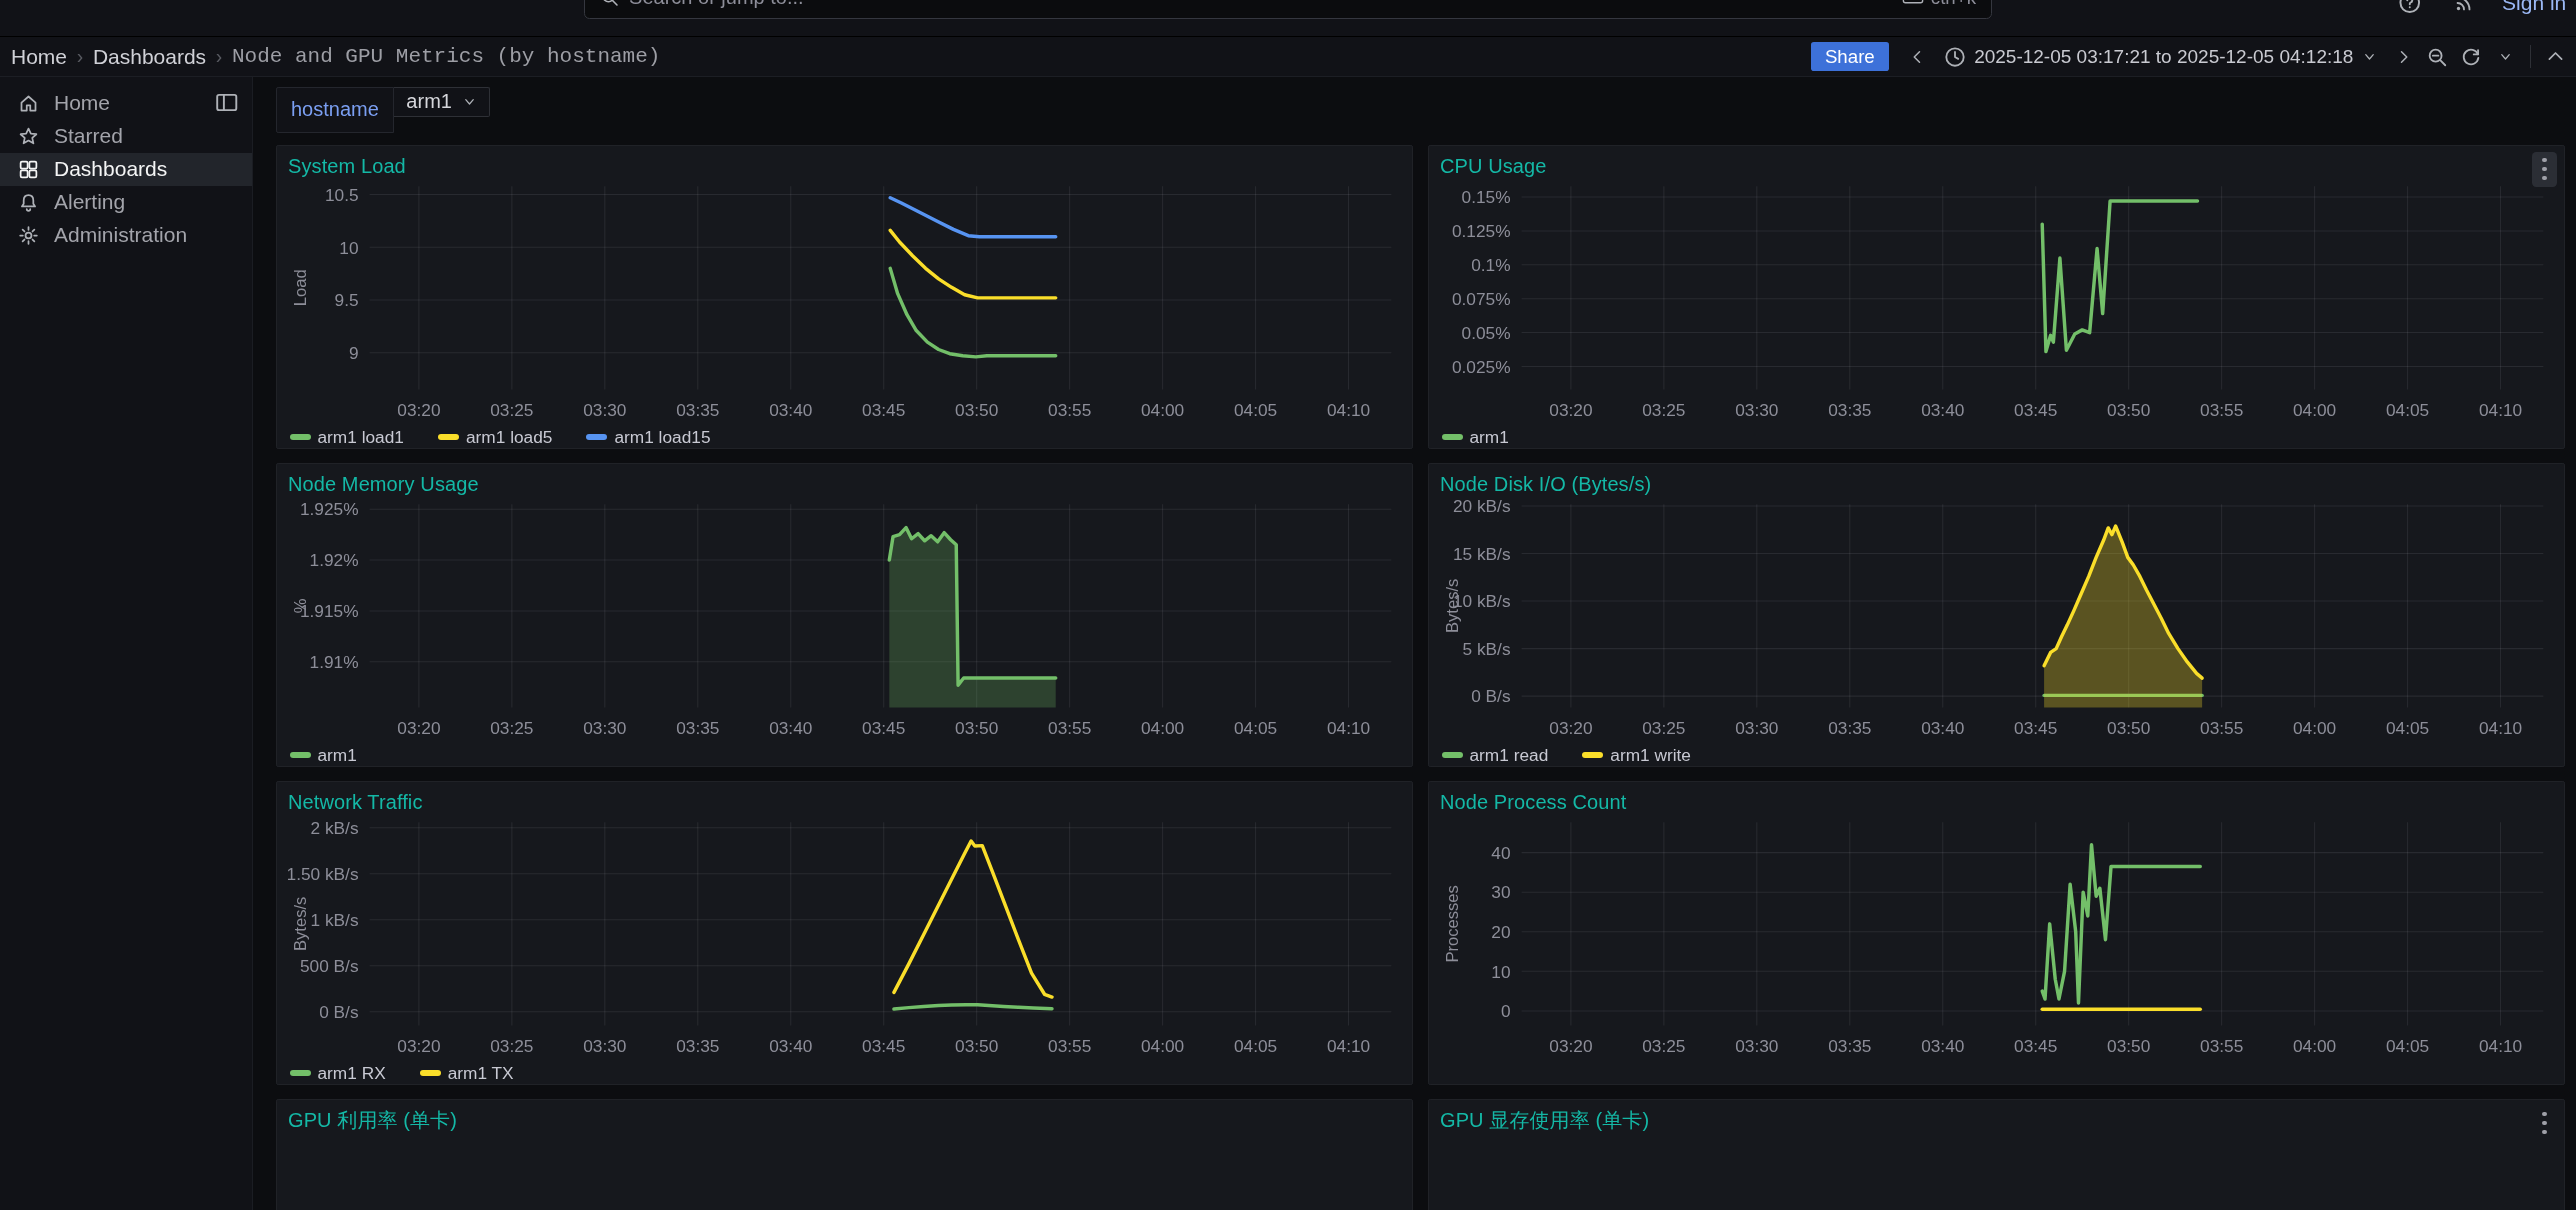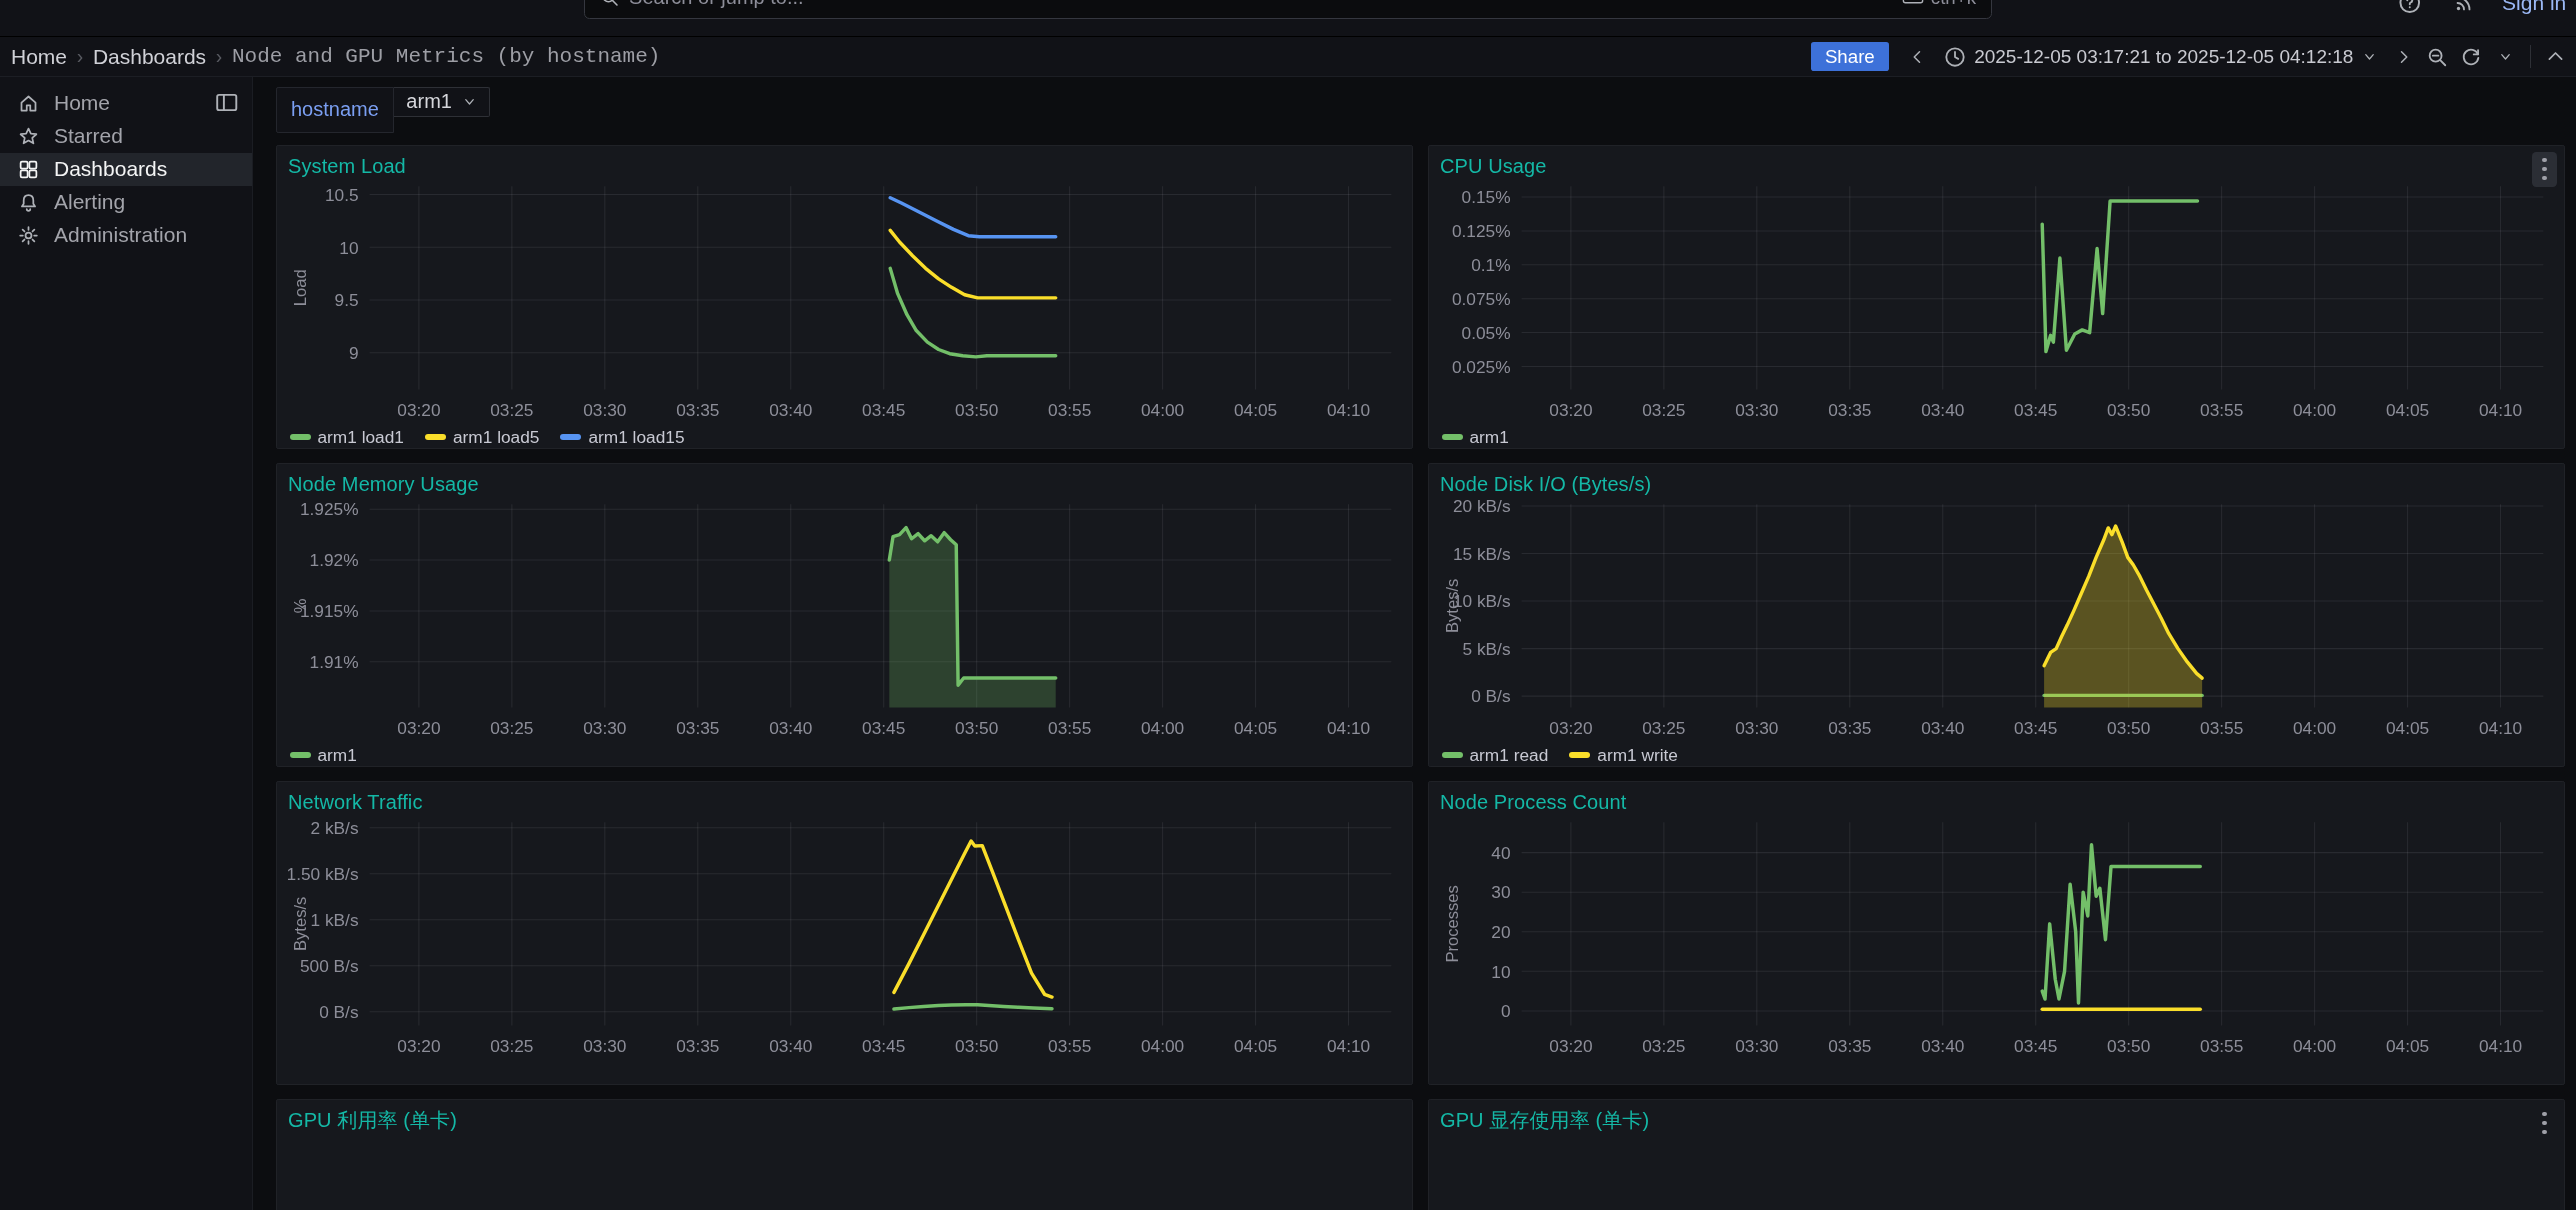--- a/index.html
+++ b/index.html
@@ -91,21 +91,21 @@
   }
   .panel header { height: 33px; display: flex; align-items: center; padding: 7px 11px 0; }
   .panel h2 { font-size: 20px; font-weight: 500; color: #14b8a6; letter-spacing: 0.1px; cursor: pointer; }
   .kebab {
     position: absolute; top: 5.5px; right: 7px; width: 25px; height: 35px;
     display: flex; flex-direction: column; align-items: center; justify-content: center; gap: 4.8px;
     border-radius: 4.2px; cursor: pointer; border: none; background: transparent;
   }
   .kebab.hovered { background: #2b2e35; }
   .kebab .dot { width: 4.2px; height: 4.2px; border-radius: 50%; background: #9fa0a8; }
-  .legend { display: flex; align-items: center; gap: 21px; padding: 1.4px 0 0 12.5px; }
+  .legend { display: flex; align-items: center; gap: 34px; padding: 1.4px 0 0 12.5px; }
   .legend-item { display: flex; align-items: center; gap: 7px; cursor: pointer; }
   .legend .pill { width: 21px; height: 6.2px; border-radius: 3.5px; display: inline-block; }
   .legend .lbl { font-size: 17.3px; color: #c8c9d3; }
   svg text { font-family: "Liberation Sans", sans-serif; }
   .icon-stroke { stroke: #aeb1b7; fill: none; stroke-width: 2; stroke-linecap: round; stroke-linejoin: round; }
 </style>
 </head>
 <body>
 
 <div class="topnav">
@@ -512,20 +512,30 @@
               <line x1="1264.3885350318471" y1="10" x2="1264.3885350318471" y2="304" stroke="rgba(204,204,220,0.10)" stroke-width="1.5"></line>
               <text x="1264.3885350318471" y="342" text-anchor="middle" font-size="25" fill="#8d8e99">04:00</text>
               <line x1="1398.7834394904457" y1="10" x2="1398.7834394904457" y2="304" stroke="rgba(204,204,220,0.10)" stroke-width="1.5"></line>
               <text x="1398.7834394904457" y="342" text-anchor="middle" font-size="25" fill="#8d8e99">04:05</text>
               <line x1="1533.1783439490446" y1="10" x2="1533.1783439490446" y2="304" stroke="rgba(204,204,220,0.10)" stroke-width="1.5"></line>
               <text x="1533.1783439490446" y="342" text-anchor="middle" font-size="25" fill="#8d8e99">04:10</text>
               <text x="26" y="157" text-anchor="middle" font-size="24" fill="#8d8e99" transform="rotate(-90 26 157)">Bytes/s</text>
               <polyline points="875.9872611464967,280.0542986425339 897.4904458598725,278.05882352941177 918.9936305732483,276.32941176470587 940.4968152866242,274.99909502262443 959.312101910828,274.3339366515837 980.8152866242037,273.9348416289593 996.9426751592357,274.0678733031674 1013.0700636942674,274.99909502262443 1034.5732484076432,276.32941176470587 1056.076433121019,277.6597285067873 1077.5796178343949,278.7239819004525 1104.4585987261148,279.7882352941176" fill="none" stroke="#73bf69" stroke-width="5" stroke-linejoin="round" stroke-linecap="round"></polyline>
               <polyline points="875.9872611464967,256.10859728506784 897.4904458598725,214.86877828054298 918.9936305732483,172.29864253393666 940.4968152866242,129.72850678733033 962,87.15837104072396 978.1273885350317,55.23076923076923 987.5350318471337,37.27149321266968 992.9108280254775,44.58823529411765 1003.6624203821657,43.923076923076934 1018.4458598726114,81.83710407239819 1037.2611464968154,131.05882352941177 1056.076433121019,180.28054298642533 1074.8917197452229,228.1719457013575 1093.7070063694268,258.7692307692308 1104.4585987261148,262.76018099547514" fill="none" stroke="#fade2a" stroke-width="5" stroke-linejoin="round" stroke-linecap="round"></polyline>
             </svg></div>
+          <div class="legend">
+            <span class="legend-item">
+              <span class="pill" style="background: rgb(115, 191, 105);"></span>
+              <span class="lbl">arm1 RX</span>
+            </span>
+            <span class="legend-item">
+              <span class="pill" style="background: rgb(250, 222, 42);"></span>
+              <span class="lbl">arm1 TX</span>
+            </span>
+          </div>
         </section>
         <section class="panel">
           <header>
             <h2>Node Process Count</h2>
           </header>
           <div style="padding: 0px 11px;"><svg width="1113" height="244" viewBox="0 0 1609 352">
               <line x1="118" y1="282.8365758754864" x2="1595" y2="282.8365758754864" stroke="rgba(204,204,220,0.10)" stroke-width="1.5"></line>
               <text x="102" y="291.8365758754864" text-anchor="end" font-size="25" fill="#8d8e99">0</text>
               <line x1="118" y1="225.63813229571986" x2="1595" y2="225.63813229571986" stroke="rgba(204,204,220,0.10)" stroke-width="1.5"></line>
               <text x="102" y="234.63813229571986" text-anchor="end" font-size="25" fill="#8d8e99">10</text>

